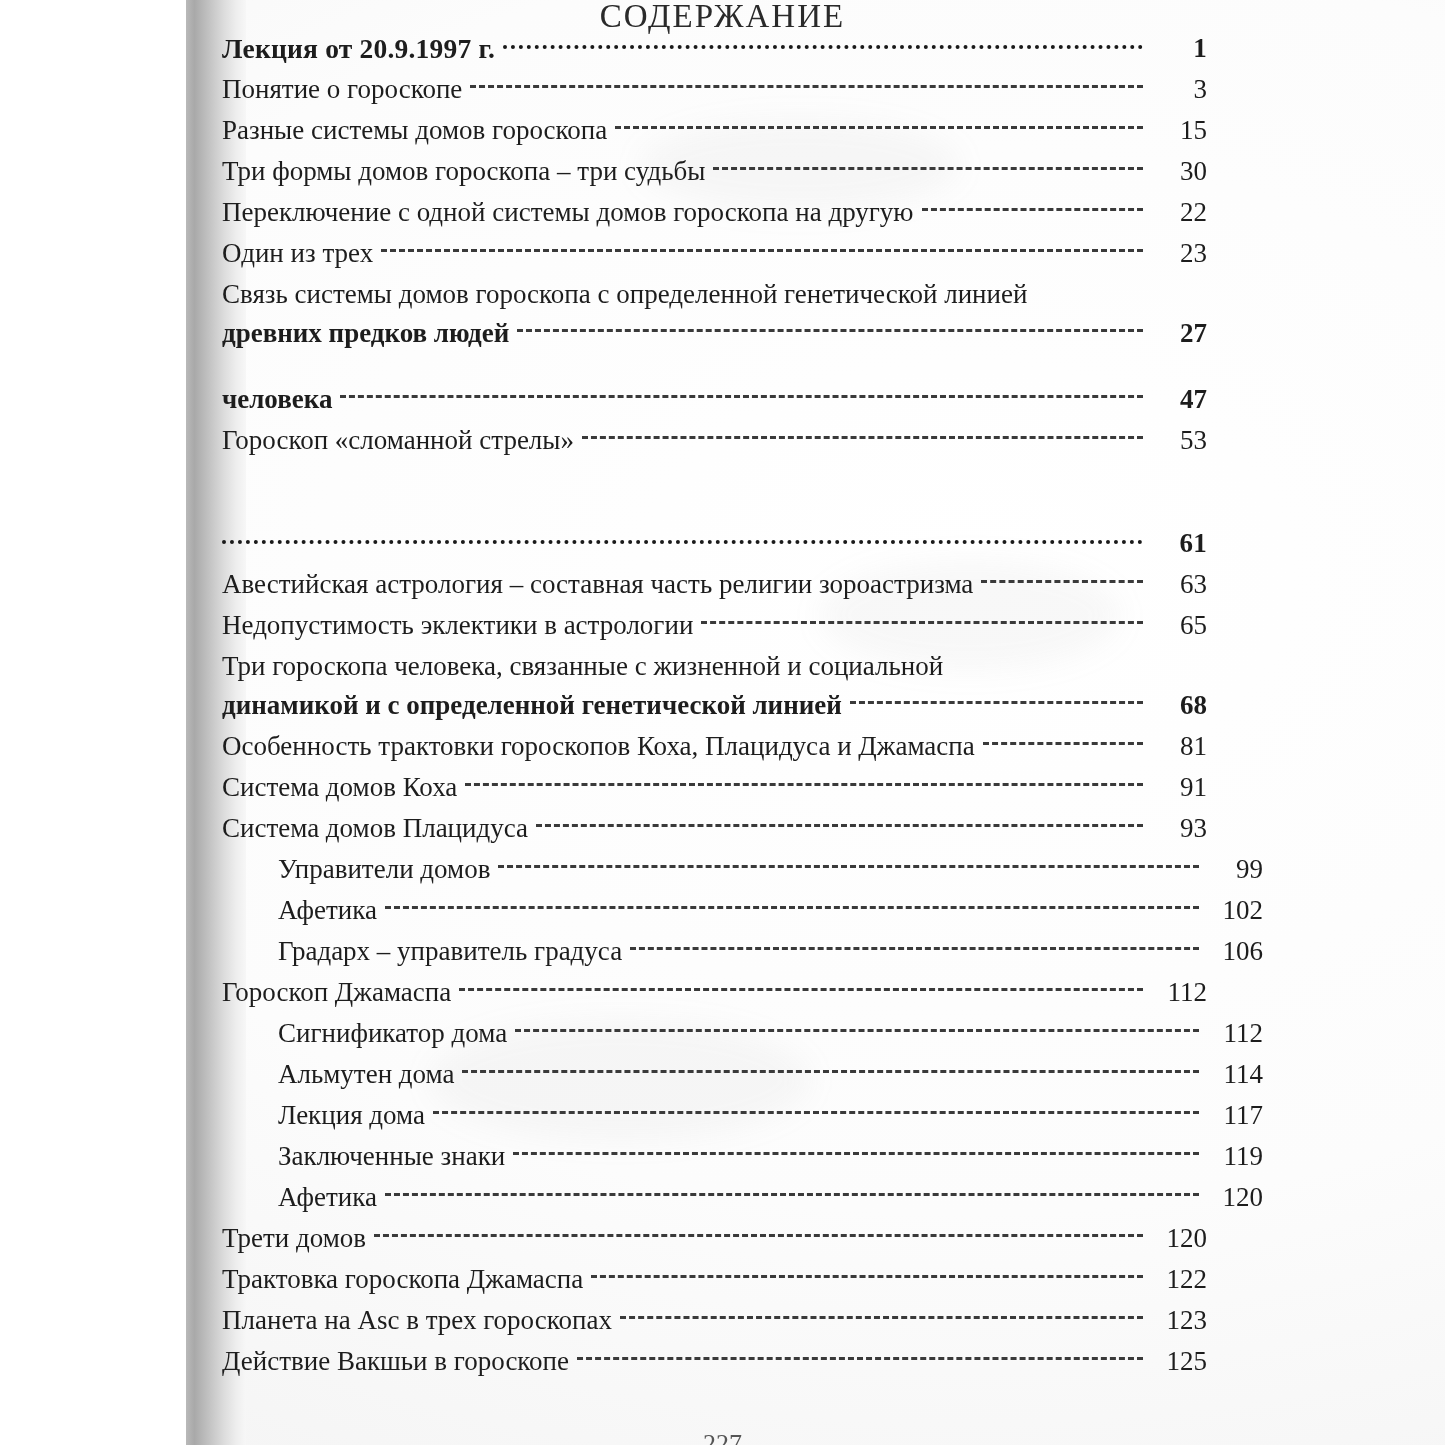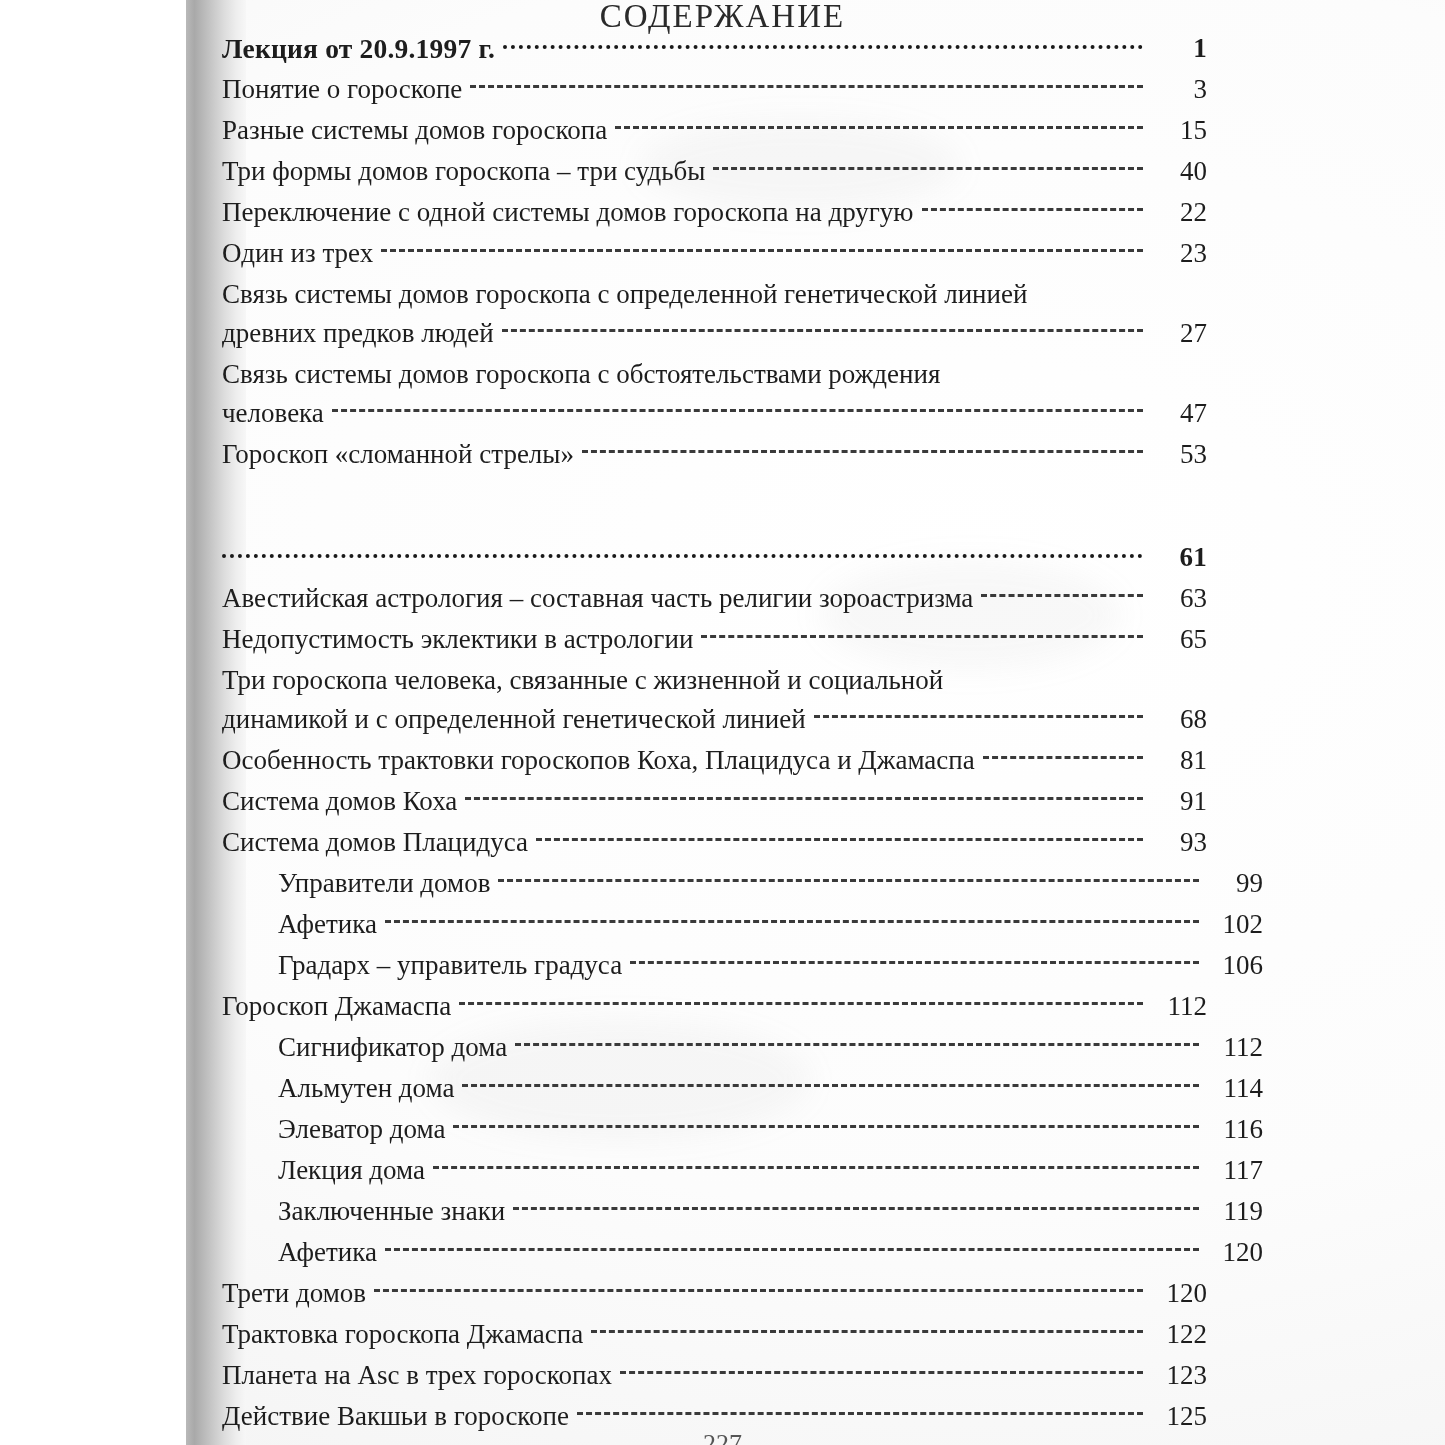--- a/index.html
+++ b/index.html
@@ -79,20 +79,21 @@
   .row.lvl1 { padding-left: 0px; }
   .row.lvl2 { padding-left: 56px; }
 
   .row.section {
     font-weight: bold;
     font-size: 27.5px;
     letter-spacing: 0.2px;
   }
   .row.cont {            
     margin-top: -2px;
+    font-weight: bold;
   }
 
   .label {
     flex: 0 0 auto;
     padding-right: 8px;
   }
   .leader {
     flex: 1 1 auto;
     overflow: hidden;
     position: relative;
@@ -166,21 +167,21 @@
           <span class="pageno">3</span>
         </div>
         <div class="row lvl1">
           <span class="label">Разные системы домов гороскопа</span>
           <span class="leader "></span>
           <span class="pageno">15</span>
         </div>
         <div class="row lvl1">
           <span class="label">Три формы домов гороскопа – три судьбы</span>
           <span class="leader "></span>
-          <span class="pageno">40</span>
+          <span class="pageno">30</span>
         </div>
         <div class="row lvl1">
           <span class="label">Переключение с одной системы домов гороскопа на другую</span>
           <span class="leader "></span>
           <span class="pageno">22</span>
         </div>
         <div class="row lvl1">
           <span class="label">Один из трех</span>
           <span class="leader "></span>
           <span class="pageno">23</span>
@@ -189,21 +190,20 @@
           <span class="label">Связь системы домов гороскопа с определенной генетической линией</span>
           <span class="leader none"></span>
           <span class="pageno"></span>
         </div>
         <div class="row lvl1 cont">
           <span class="label">древних предков людей</span>
           <span class="leader "></span>
           <span class="pageno">27</span>
         </div>
         <div class="row lvl1">
-          <span class="label">Связь системы домов гороскопа с обстоятельствами рождения</span>
           <span class="leader none"></span>
           <span class="pageno"></span>
         </div>
         <div class="row lvl1 cont">
           <span class="label">человека</span>
           <span class="leader "></span>
           <span class="pageno">47</span>
         </div>
         <div class="row lvl1">
           <span class="label">Гороскоп «сломанной стрелы»</span>
@@ -274,25 +274,20 @@
           <span class="label">Сигнификатор дома</span>
           <span class="leader "></span>
           <span class="pageno">112</span>
         </div>
         <div class="row lvl2">
           <span class="label">Альмутен дома</span>
           <span class="leader "></span>
           <span class="pageno">114</span>
         </div>
         <div class="row lvl2">
-          <span class="label">Элеватор дома</span>
-          <span class="leader "></span>
-          <span class="pageno">116</span>
-        </div>
-        <div class="row lvl2">
           <span class="label">Лекция дома</span>
           <span class="leader "></span>
           <span class="pageno">117</span>
         </div>
         <div class="row lvl2">
           <span class="label">Заключенные знаки</span>
           <span class="leader "></span>
           <span class="pageno">119</span>
         </div>
         <div class="row lvl2">

